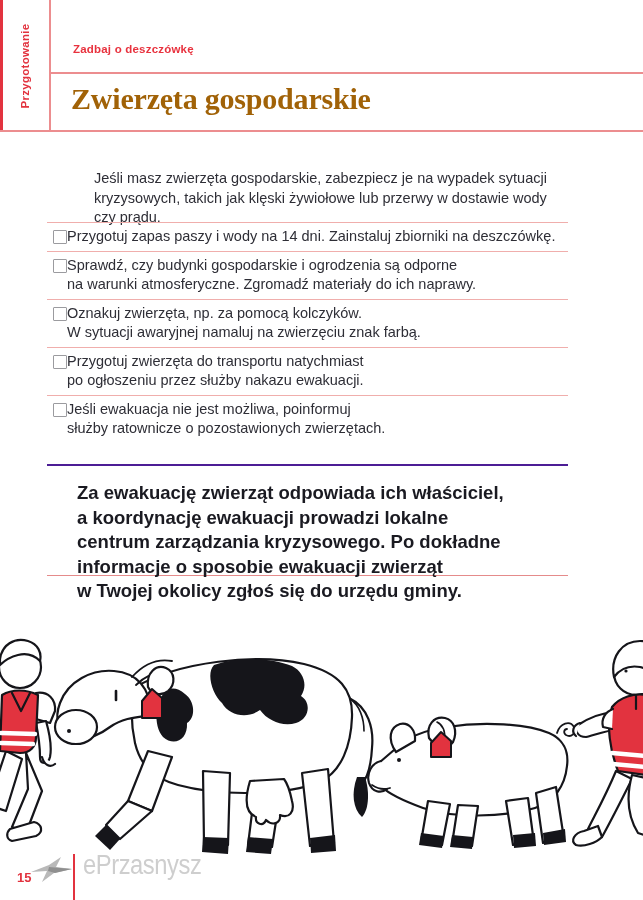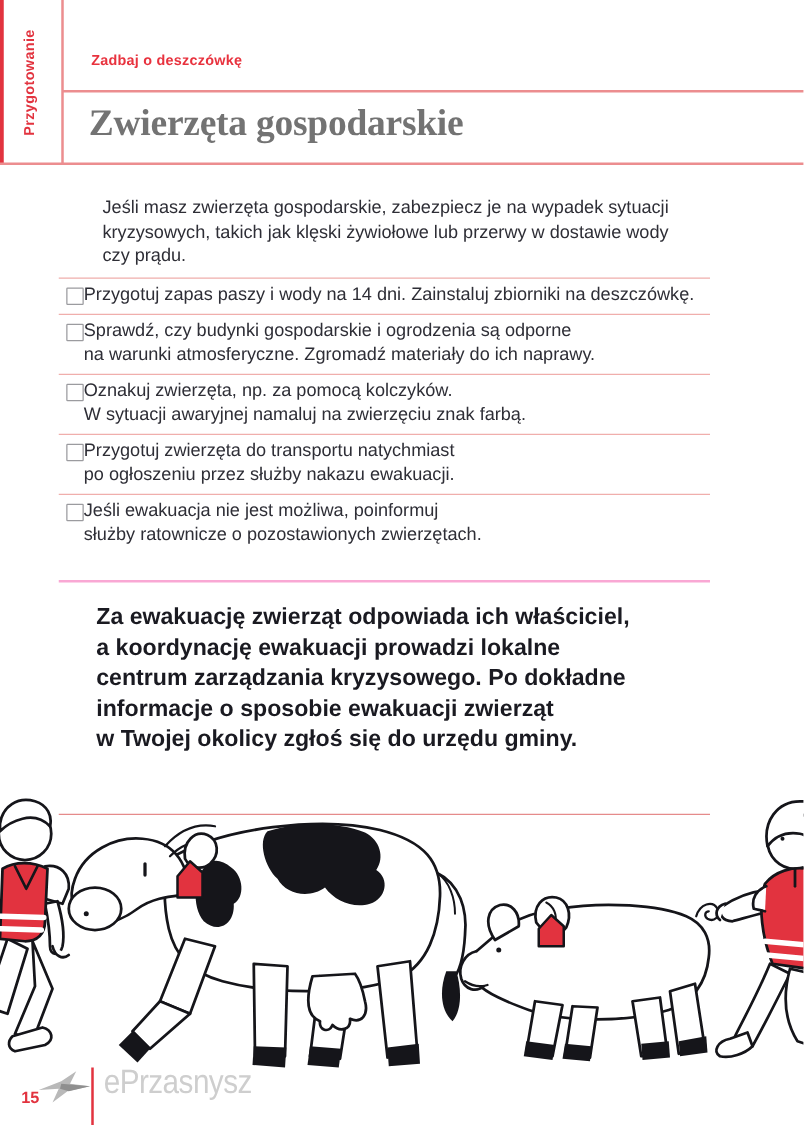--- a/index.html
+++ b/index.html
@@ -17,43 +17,43 @@
     position:absolute;left:0;top:0;width:50px;height:131px;display:flex;
     align-items:center;justify-content:center;
   }
   .side-label span{
     transform:rotate(-90deg);white-space:nowrap;color:#e2333f;
     font-size:11.5px;font-weight:700;letter-spacing:.3px;
   }
   
   .kicker{position:absolute;left:73px;top:43px;color:#e8323e;font-size:11.5px;font-weight:700;letter-spacing:.2px;}
   .title{
-    position:absolute;left:71px;top:82px;margin:0;color:#737373;
+    position:absolute;left:71px;top:82px;margin:0;color:#a16207;
     font-family:"Liberation Serif",serif;font-size:30px;font-weight:700;letter-spacing:-.2px;
   }
   
   .intro{
-    position:absolute;left:77px;top:152px;width:520px;margin:5px;
+    position:absolute;left:77px;top:152px;width:520px;margin:17px;
     color:#2e2e36;font-size:14.5px;line-height:19.5px;white-space:pre-line;
   }
   
   .checklist{position:absolute;left:47px;top:222px;width:521px;}
   .check-row{
     display:flex;align-items:flex-start;
     padding:4px 0 4px 6px;border-top:1.5px solid #f0aeac;
   }
   .checkbox{
     flex:0 0 auto;width:12px;height:12px;margin-top:3px;
     border:1.5px solid #9b9b9f;border-radius:1px;background:#fff;
   }
   .check-text{color:#2e2e36;font-size:14.5px;line-height:19.5px;white-space:pre-line;}
   
   .callout{
-    position:absolute;left:47px;top:464px;width:521px;height:188px;box-sizing:border-box;
-    border-top:2px solid #f9a8d4;border-bottom:1.5px solid #e58b8b;
+    position:absolute;left:47px;top:464px;width:521px;height:112px;box-sizing:border-box;
+    border-top:2px solid #4c1d95;border-bottom:1.5px solid #e58b8b;
     padding:15px 0 0 30px;
   }
   .callout-text{
     margin:0;color:#1a1a21;font-size:18.5px;font-weight:700;line-height:24.5px;white-space:pre-line;
   }
   
   .illustration{position:absolute;left:0;top:633px;width:643px;height:232px;}
   
   .page-number{position:absolute;left:17px;top:870px;color:#e2333f;font-size:13px;font-weight:700;text-align:right;}
   .logo-star{position:absolute;left:29px;top:856px;width:44px;height:28px;}

